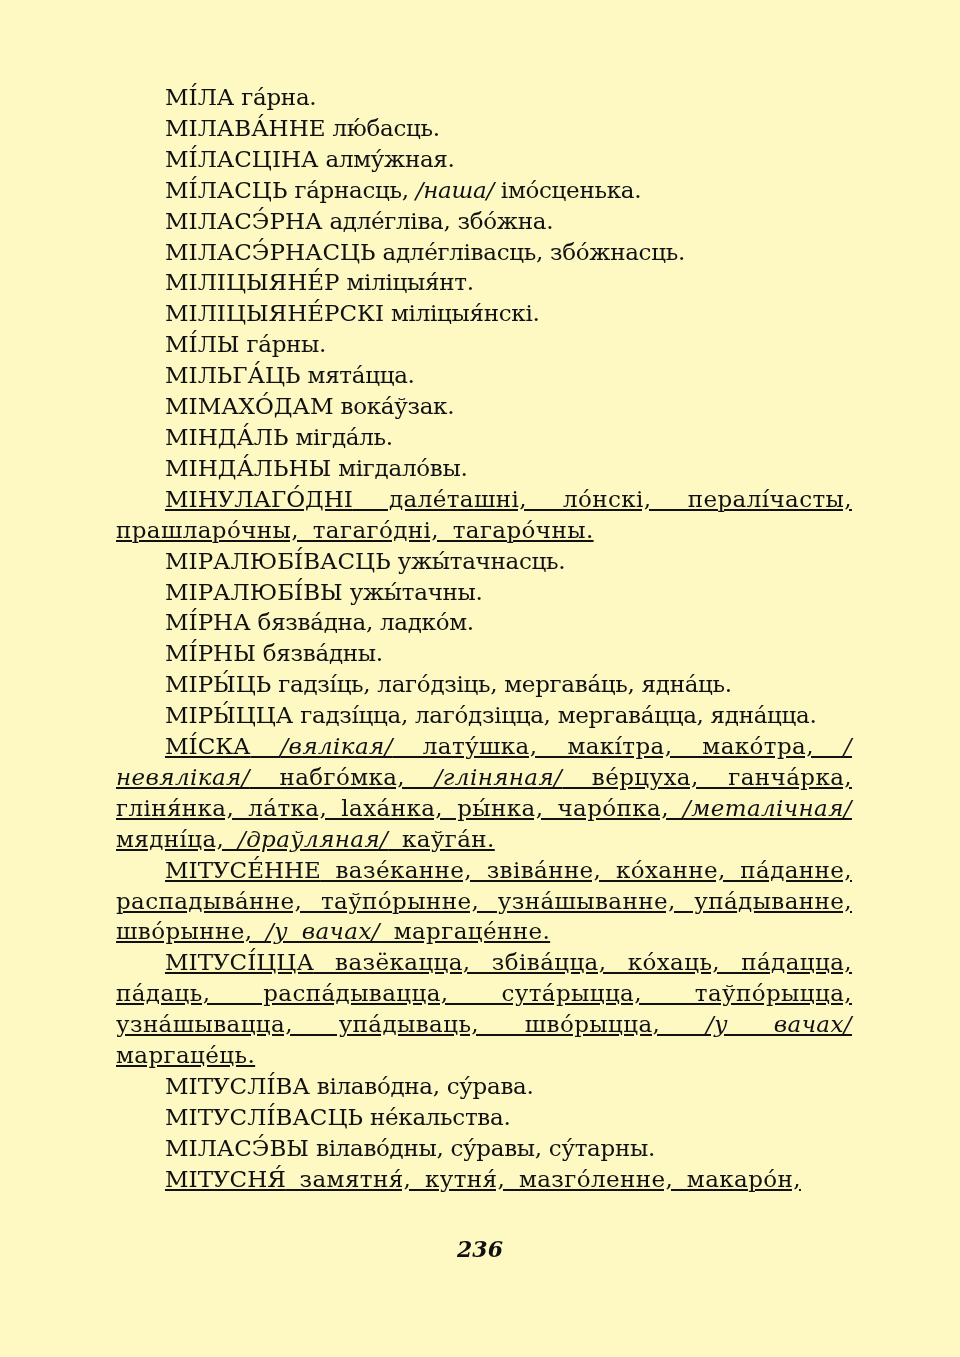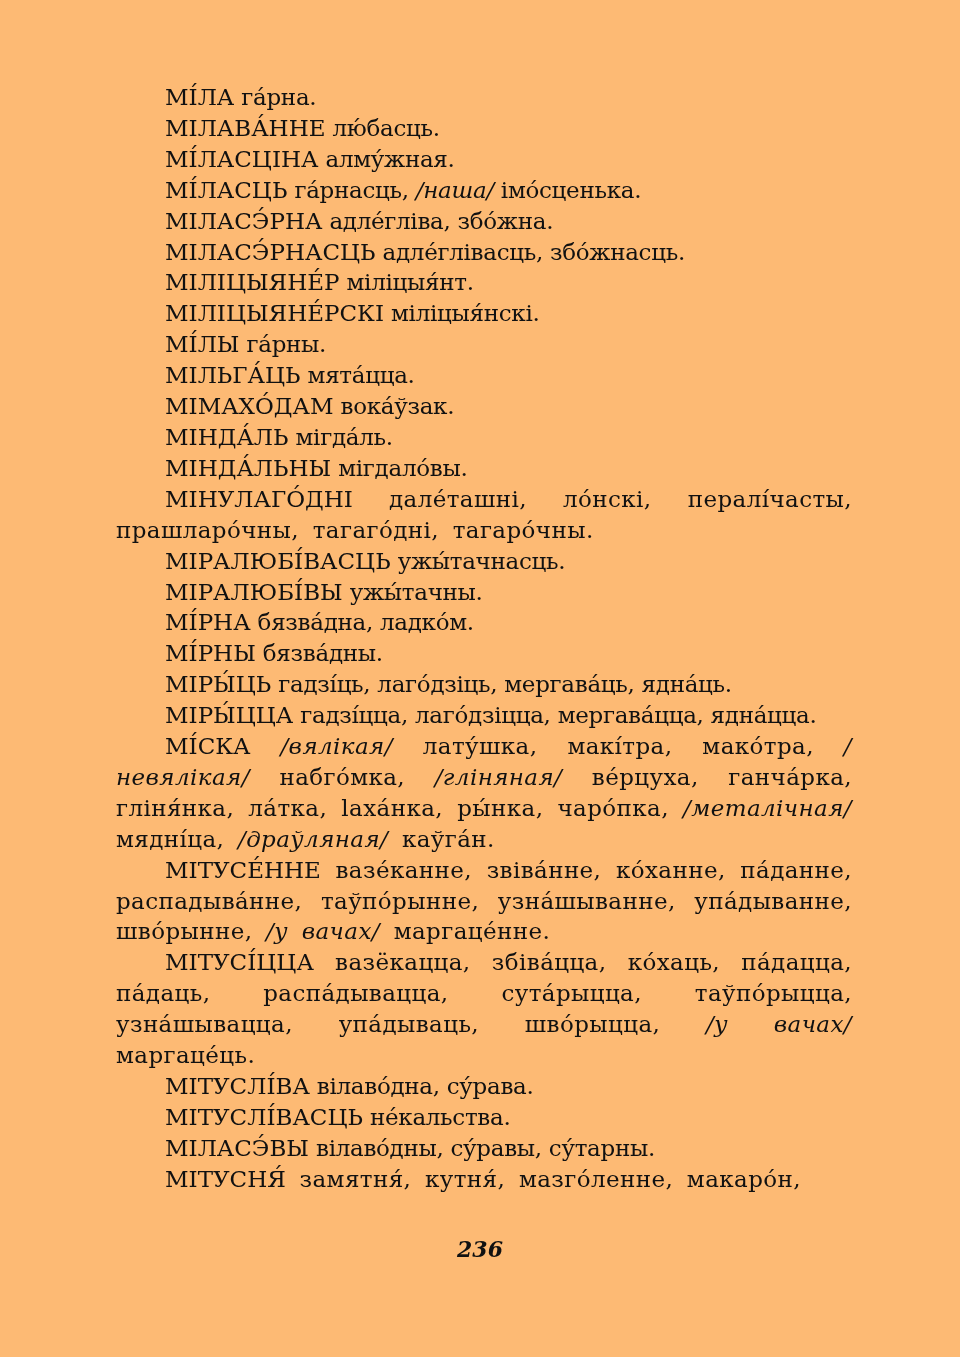--- a/index.html
+++ b/index.html
@@ -1,27 +1,27 @@
 <!DOCTYPE html>
 <html><head>
 <meta charset="utf-8">
 <style>
   html, body { margin: 0; padding: 0; background: #ffffff; }
   body { width: 960px; height: 1357px; position: relative; overflow: hidden; }
   .page {
     position: absolute; left: 0; top: 0; width: 960px; height: 1357px;
-    background: #fdba74; color: #111111;
+    background: #fef9c3; color: #111111;
     font-family: "DejaVu Serif", "Liberation Serif", serif;
   }
   .entries { position: absolute; left: 116px; top: 82px; width: 736px; }
   .entry {
     font-size: 23px; line-height: 30.9px; text-indent: 49px;
     margin: 0; text-align: justify; letter-spacing: -0.3px;
   }
-  .entry.spaced { letter-spacing: 0.4px; word-spacing: 6px; }
+  .entry.spaced { letter-spacing: 0.4px; word-spacing: 6px; text-decoration: underline; }
   .head { font-weight: normal; letter-spacing: 0; }
   .syn { }
   .it { font-style: italic; }
   .pagenum {
     position: absolute; left: 0; width: 960px; top: 1236px;
     text-align: center; font-size: 22px; font-weight: bold;
     font-family: "DejaVu Serif", "Liberation Serif", serif;
     font-style: italic;
   }
 </style>

